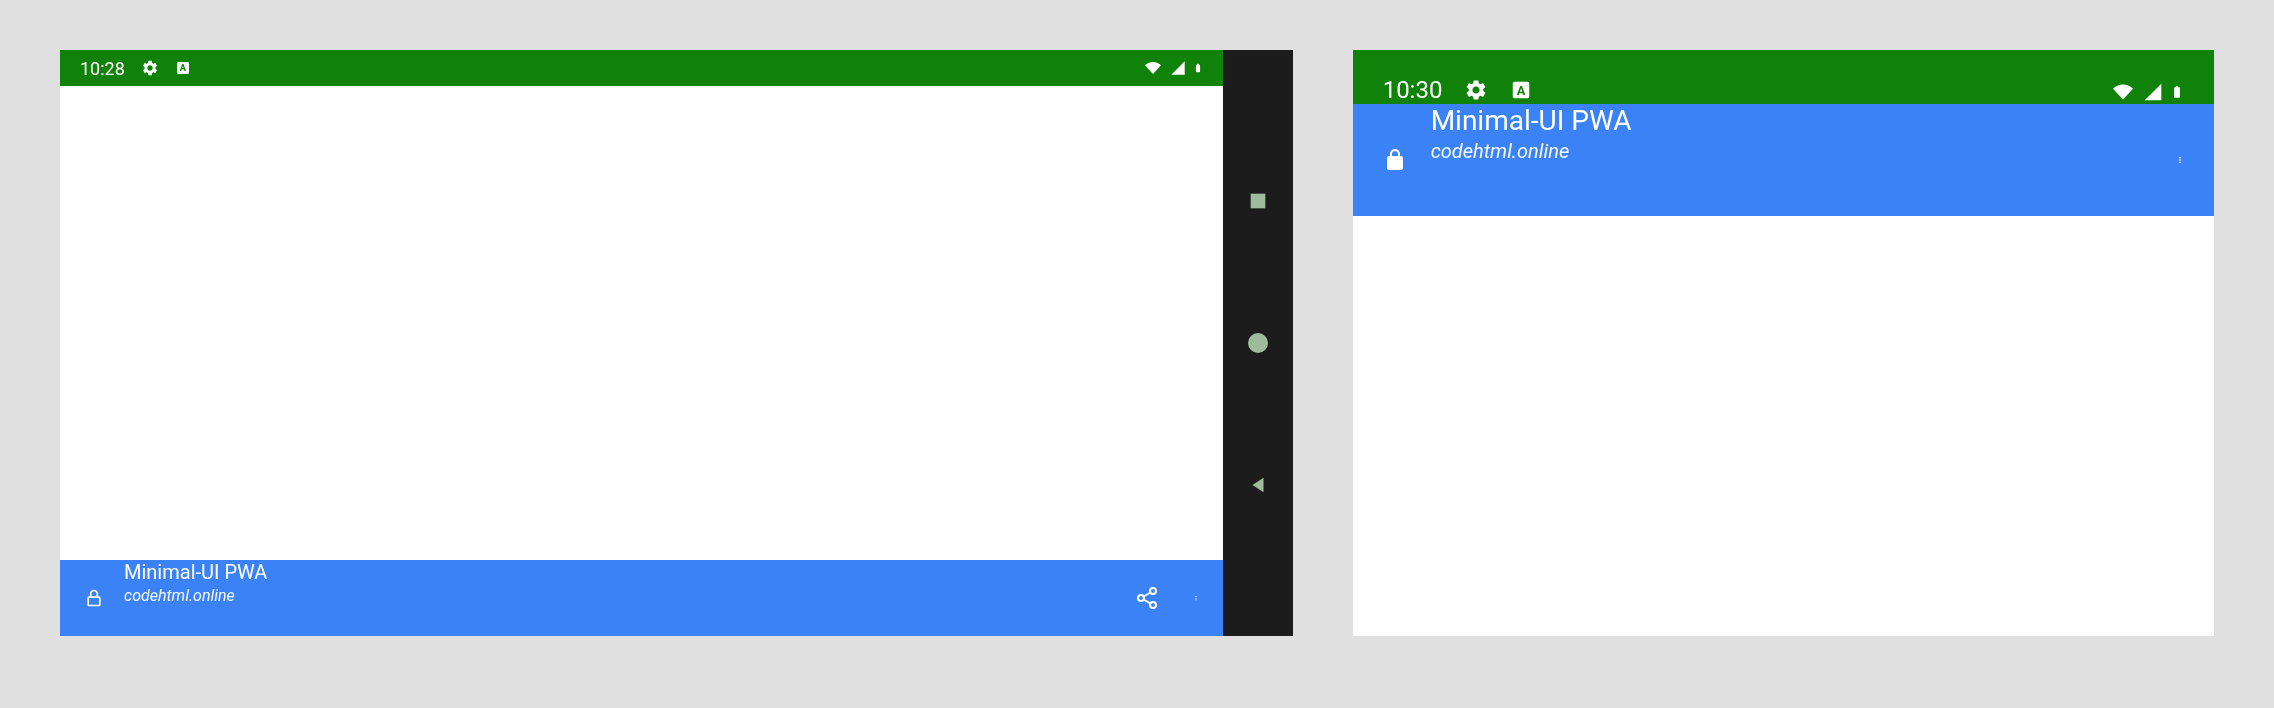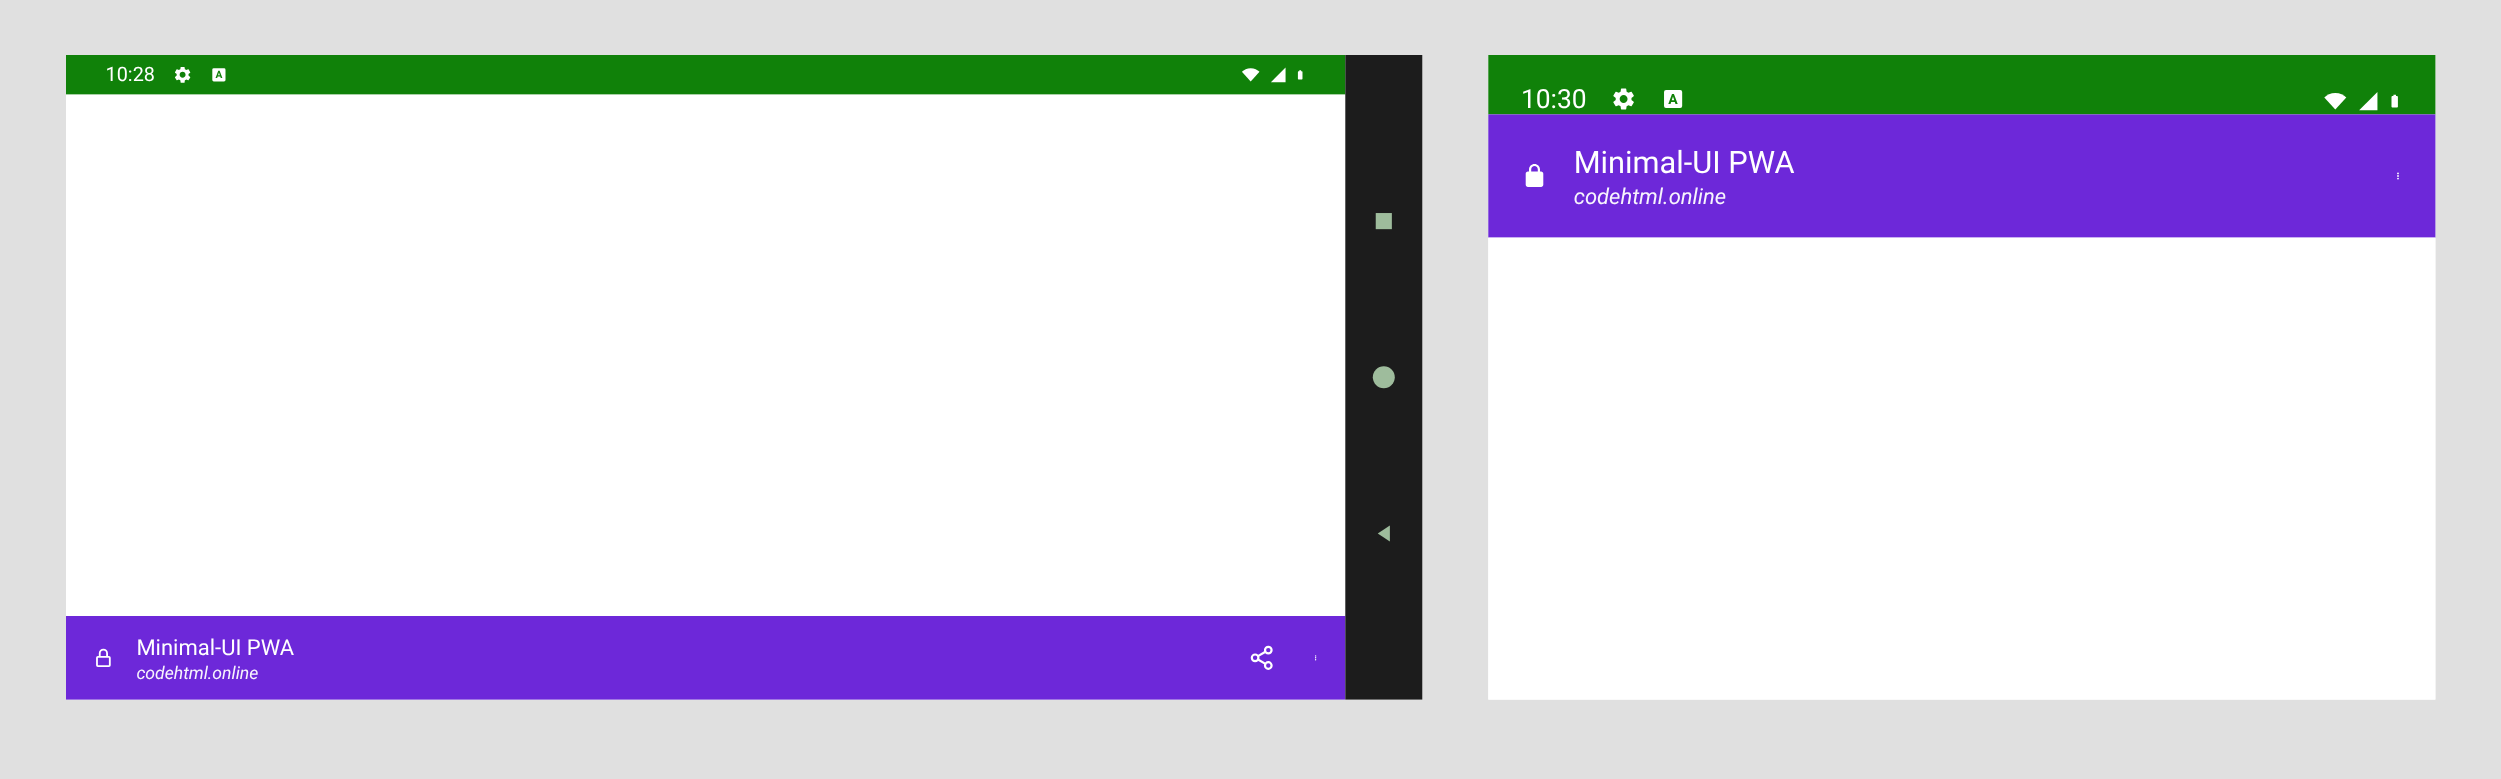--- a/index.html
+++ b/index.html
@@ -34,21 +34,21 @@
       height: 586px;
       display: flex;
       flex-direction: column;
     }
     .status-bar {
       background: #108109;
       color: #fff;
       display: flex;
       align-items: center;
       justify-content: space-between;
-      padding: 0 36px;
+      padding: 0 20px;
       height: 36px;
       font-size: 18px;
     }
     .device-portrait .status-bar {
       height: 54px;
       font-size: 24px;
       padding: 0 30px;
       align-items: flex-end;
     }
     .status-left {
@@ -60,24 +60,23 @@
     .status-right {
       display: flex;
       align-items: center;
       gap: 6px;
     }
     .content-area {
       flex: 1;
       background: #fff;
     }
     .address-bar {
-      background: #6d28d9;
+      background: #3b82f6;
       color: #fff;
       display: flex;
-      align-items: center;
       padding: 0 24px;
       height: 76px;
       gap: 20px;
     }
     .device-portrait .address-bar {
       height: 112px;
       padding: 0 30px;
       gap: 24px;
     }
     .address-info {

